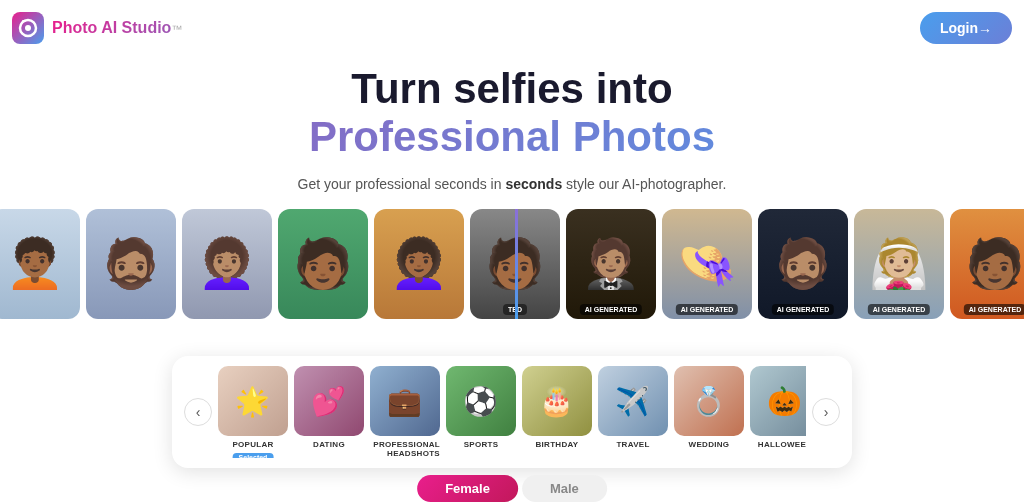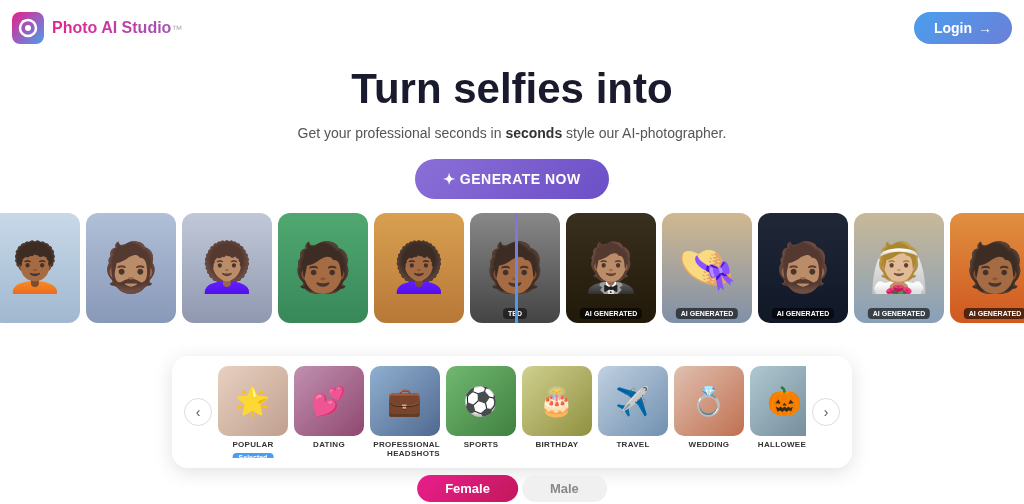--- a/index.html
+++ b/index.html
@@ -34,21 +34,20 @@
       background: linear-gradient(135deg, #4a9eed, #6b7fd7);
       color: white;
       border: none;
       padding: 8px 20px;
       border-radius: 20px;
       font-size: 14px;
       font-weight: 600;
       cursor: pointer;
       display: flex;
       align-items: center;
-      gap: 6px;
       text-align: right;
     }
 
     
     .hero {
       text-align: center;
       padding: 10px 20px 0;
     }
     .hero-title-line1 {
       font-size: 42px;
@@ -283,24 +282,24 @@
     </div>
   </div>
   <button class="login-btn">
     <span>Login</span>
     <span>→</span>
   </button>
 </header>
 
 <section class="hero">
   <div class="hero-title-line1">Turn selfies into</div>
+  <div class="hero-title-line2">Professional Photos</div>
   <div class="hero-desc">
     <span>Get your professional seconds in </span><strong>seconds</strong><span> style our AI-photographer.</span><br>
   </div>
-  <button class="generate-btn">✦ GENERATE NOW</button>
 </section>
 
 <div class="photos-row" id="photos-row">
 <div class="photo-card" style="background: linear-gradient(rgb(200, 216, 232), rgb(160, 184, 208));">
       <div class="person" style="font-size: 48px;">🧑🏾‍🦱</div>
     </div>
     <div class="photo-card" style="background: linear-gradient(rgb(176, 192, 216), rgb(136, 152, 184));">
       <div class="person" style="font-size: 48px;">🧔🏽</div>
     </div>
     <div class="photo-card" style="background: linear-gradient(rgb(192, 200, 216), rgb(144, 152, 176));">

